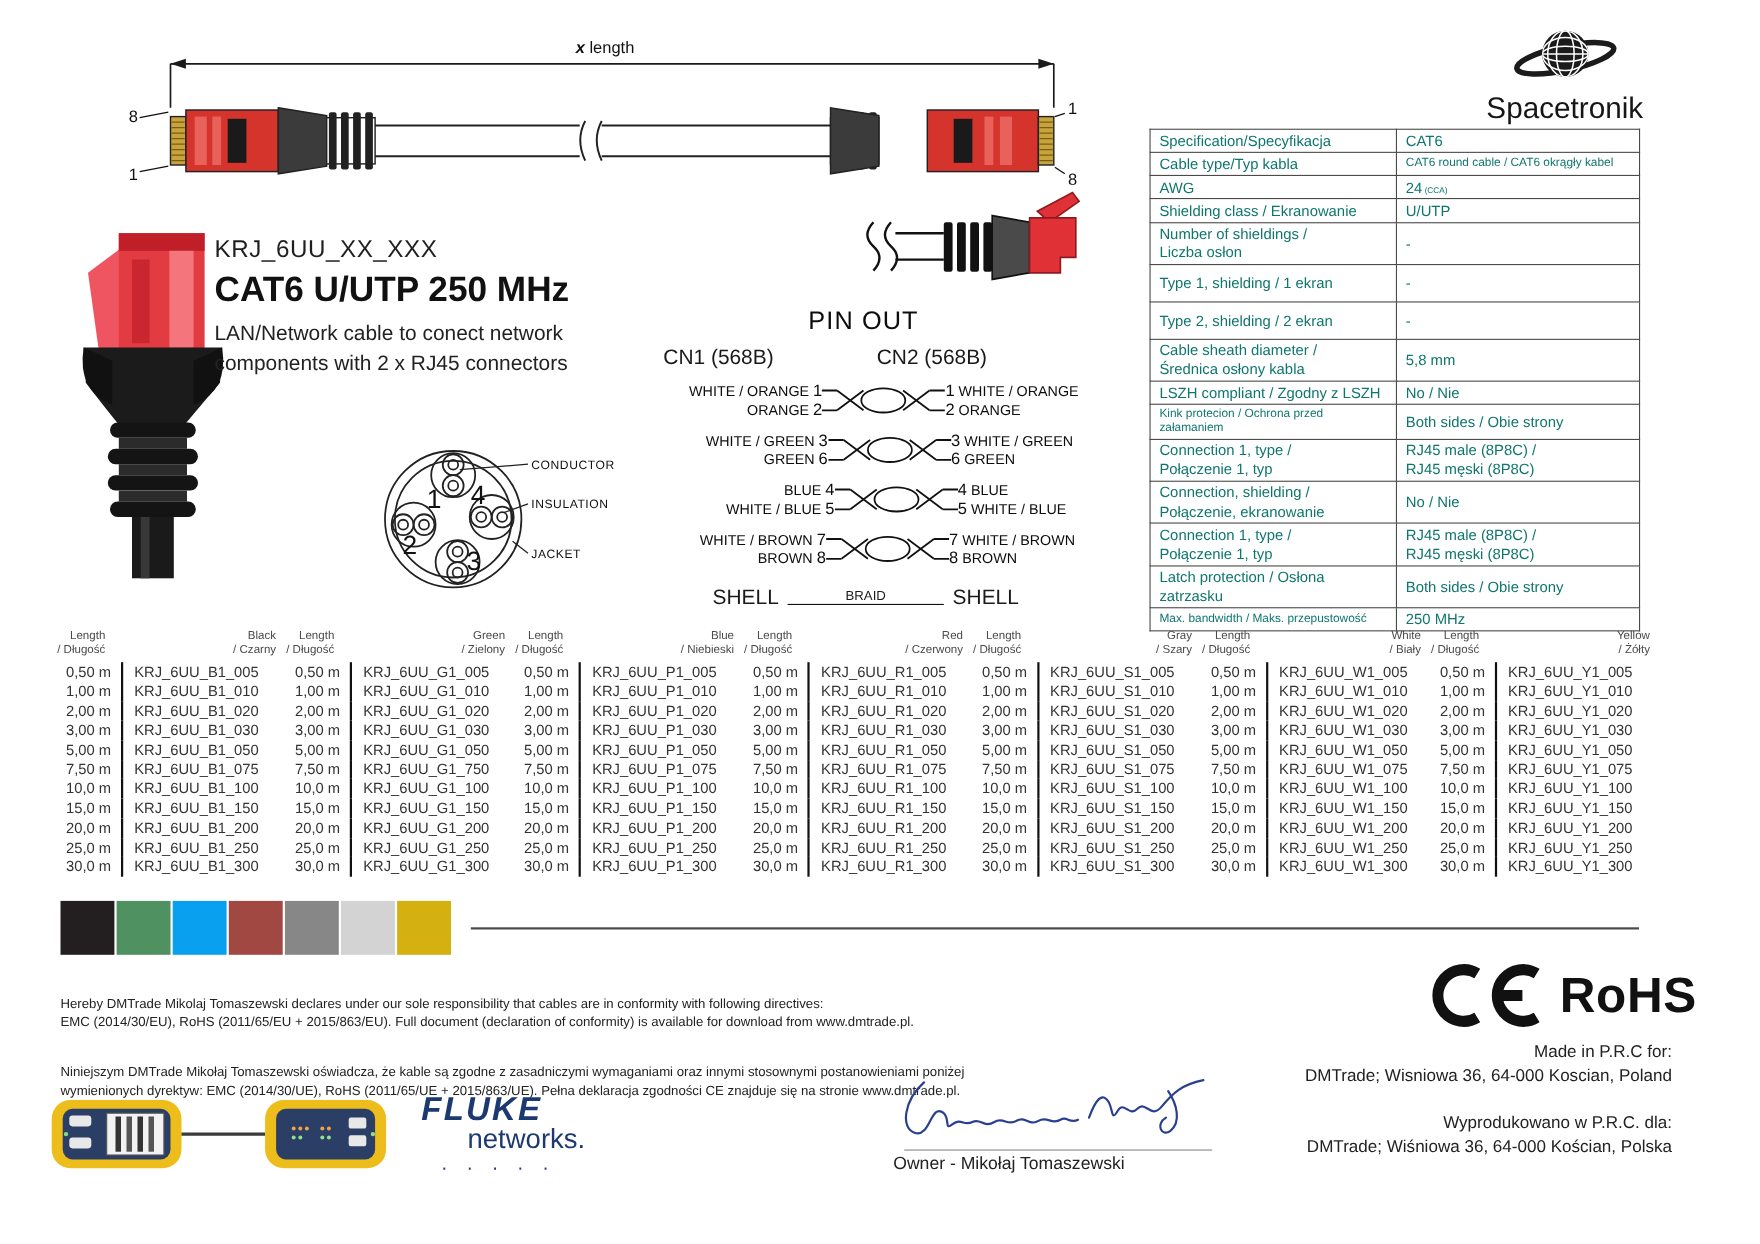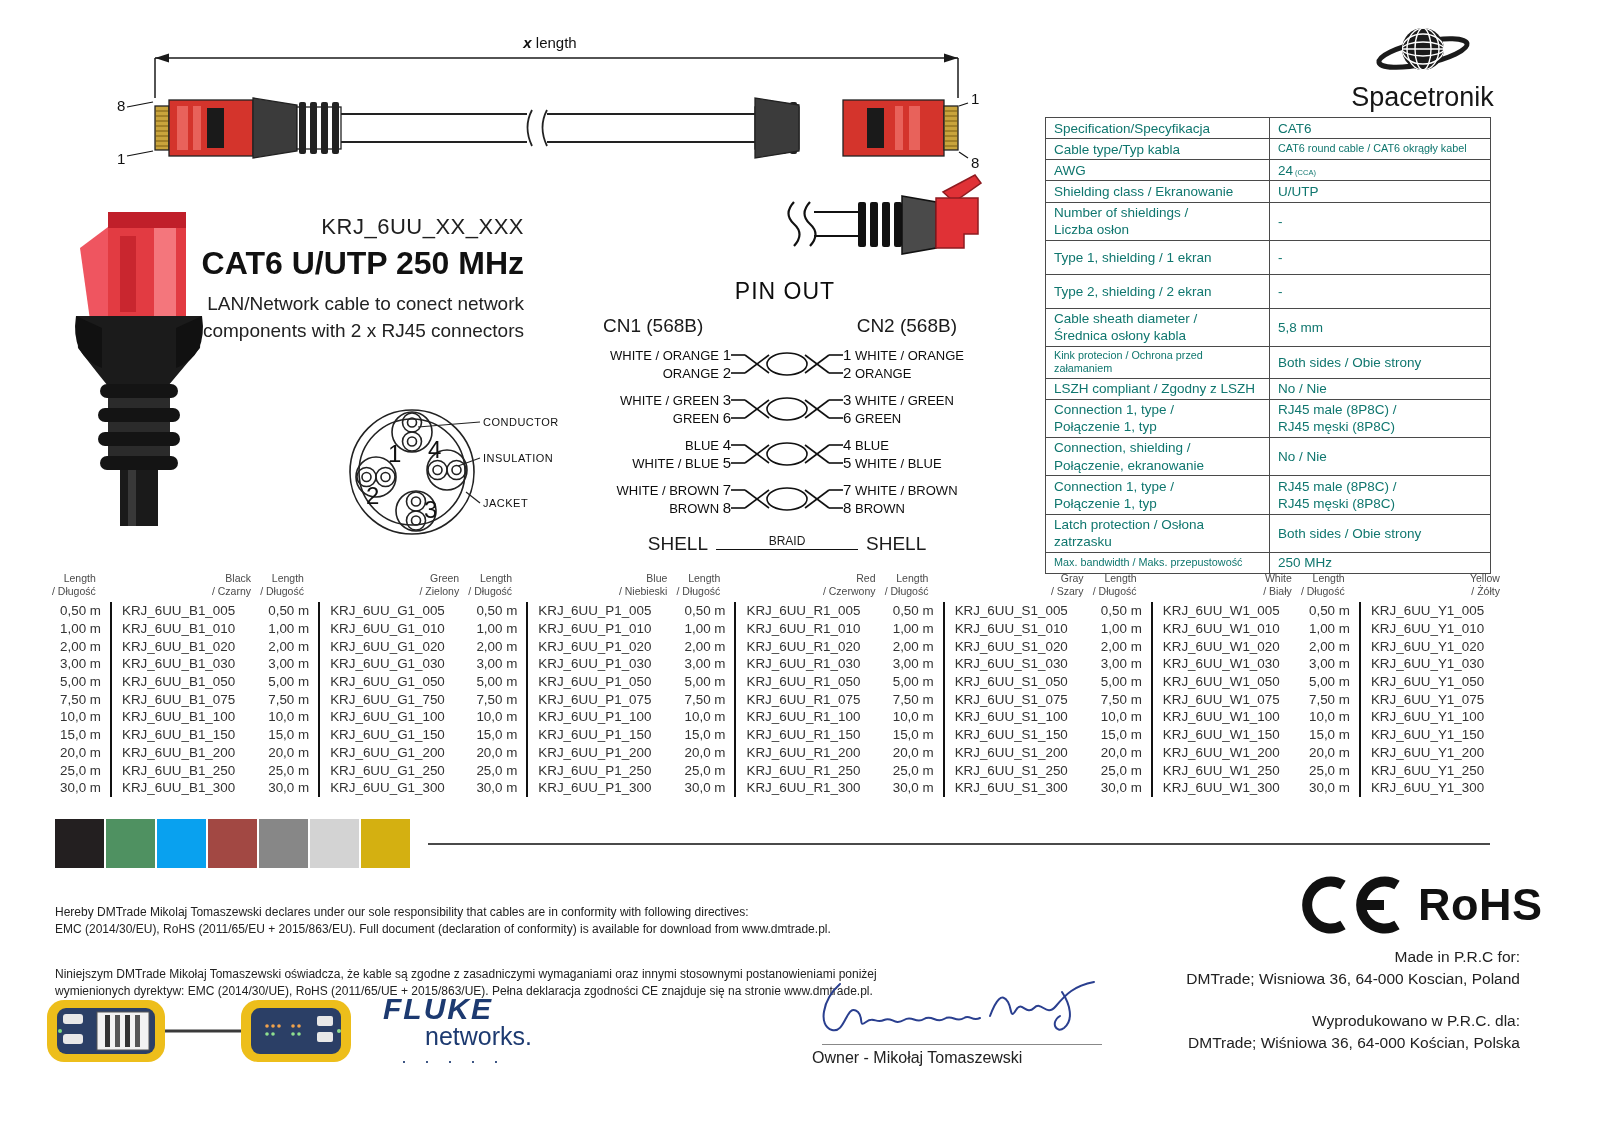--- a/index.html
+++ b/index.html
@@ -4,32 +4,32 @@
 <style>
   * { margin:0; padding:0; box-sizing:border-box; }
   html,body { background:#ffffff; }
   body {
     width:1600px; height:1131px; position:relative; overflow:hidden;
     font-family:"Liberation Sans", sans-serif; color:#1a1a1a;
   }
   .abs { position:absolute; }
 
   
-  .title-block { left:179px; top:214px; width:345px; text-align:right; }
+  .title-block { left:195px; top:214px; width:345px; }
   .model { font-size:22px; color:#1f1f1f; letter-spacing:0.5px; }
   .prod-title { font-size:32px; font-weight:700; margin-top:5px; color:#111; }
   .prod-desc { font-size:19px; margin-top:9px; line-height:1.42; color:#222; }
 
   
   .pinout { left:573px; top:278px; width:424px; }
   .pinout-heading { text-align:center; font-size:23px; letter-spacing:1px; color:#0d0d0d; }
   .cn-row { display:flex; margin-top:10px; }
   .cn1 { width:160px; margin-left:30px; text-align:left; font-size:19px; }
-  .cn2 { width:160px; margin-left:auto; margin-right:40px; text-align:right; font-size:19px; }
-  .pair-row { display:flex; align-items:center; margin-top:9px; }
+  .cn2 { width:160px; margin-left:auto; margin-right:40px; text-align:left; font-size:19px; }
+  .pair-row { display:flex; align-items:center; margin-top:9px;justify-content:center; }
   .pair-col { width:158px; }
   .pair-col.left { text-align:right; }
   .pair-col.right { width:auto; }
   .wline { font-size:13px; line-height:17px; white-space:nowrap; color:#0d0d0d; }
   .wline .pin { font-size:15px; }
   .twist { flex:0 0 auto; }
   .shell-row { display:flex; align-items:flex-end; margin-top:16px; }
   .shell-left { width:135px; text-align:right; font-size:19px; }
   .braid-wrap { width:142px; margin:0 8px 5px 8px; }
   .braid-label { font-size:12px; text-align:center; }
@@ -428,26 +428,26 @@
         <tr class="tall">
           <td class="spec-label">Type 2, shielding / 2 ekran</td>
           <td class="spec-value">-</td>
         </tr>
         <tr>
           <td class="spec-label">Cable sheath diameter /
 Średnica osłony kabla</td>
           <td class="spec-value">5,8 mm</td>
         </tr>
         <tr>
+          <td class="spec-label">LSZH compliant / Zgodny z LSZH</td>
+          <td class="spec-value">No / Nie</td>
+        </tr>
+        <tr>
           <td class="spec-label sm">Kink protecion  / Ochrona przed załamaniem</td>
           <td class="spec-value">Both sides / Obie strony</td>
-        </tr>
-        <tr>
-          <td class="spec-label">LSZH compliant / Zgodny z LSZH</td>
-          <td class="spec-value">No / Nie</td>
         </tr>
         <tr>
           <td class="spec-label">Connection 1, type /
 Połączenie 1, typ</td>
           <td class="spec-value">RJ45 male (8P8C) /
 RJ45 męski (8P8C)</td>
         </tr>
         <tr>
           <td class="spec-label">Connection, shielding /
 Połączenie, ekranowanie</td>

